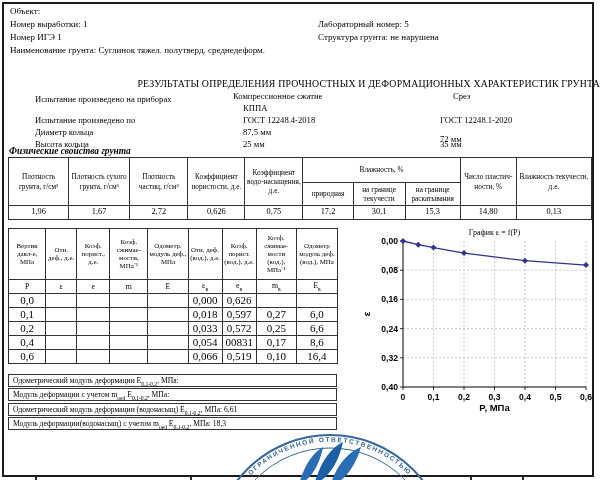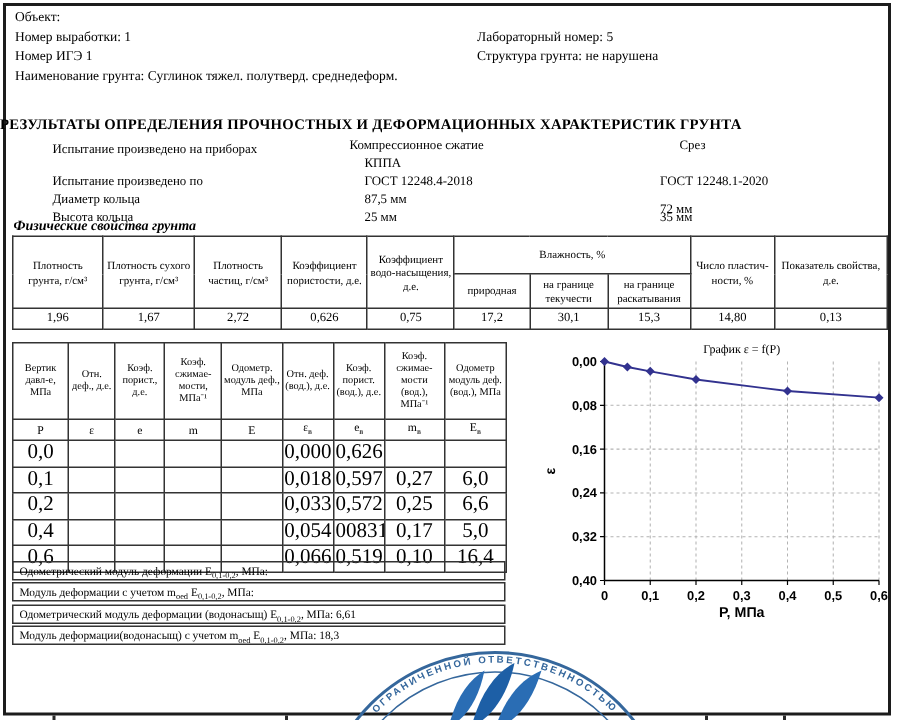--- a/index.html
+++ b/index.html
@@ -2,34 +2,34 @@
 <html><head>
 <meta charset="utf-8">
 <style>
   html,body{margin:0;padding:0}
   body{width:600px;height:480px;position:relative;background:#fff;color:#000;
        font-family:"Liberation Serif",serif;overflow:hidden}
   .frame{position:absolute;left:2px;top:2px;width:592px;height:475px;
          border:2px solid #1c1c1c;box-sizing:border-box;pointer-events:none}
   .meta-left{position:absolute;left:10px;top:5px;font-size:9px;line-height:13px;white-space:nowrap}
   .meta-right{position:absolute;left:318px;top:18px;font-size:9px;line-height:13px;white-space:nowrap}
-  .doc-title{position:absolute;left:0;top:78px;width:100%;text-align:left;
-             font-weight:bold;font-size:9.8px;letter-spacing:.2px}
+  .doc-title{position:absolute;left:0;top:78px;width:100%;text-align:right;
+             font-weight:normal;font-size:9.8px;letter-spacing:.2px}
   .ti{position:absolute;font-size:8.6px;white-space:nowrap}
   .phys-title{position:absolute;left:9px;top:146px;font-style:italic;font-weight:bold;font-size:9.4px}
   table{border-collapse:collapse;table-layout:fixed}
   td{border:1px solid #333;text-align:center;vertical-align:middle;padding:0 1px;overflow:hidden}
   .phys-table{position:absolute;left:8px;top:157px;width:584px;font-size:7.3px;line-height:1.25}
   .phys-table .hr1 td{height:24px}
   .phys-table .hr2 td{height:22px}
   .phys-table .val td{height:13px;font-size:8.4px}
   .main-table{position:absolute;left:8px;top:228px;width:330px;font-size:6.9px;line-height:1.18}
   .main-table .names td{height:50px}
   .main-table .syms td{height:13px;font-size:7.8px}
-  .main-table .dr td{height:11px;font-size:14px}
+  .main-table .dr td{height:11px;font-size:11px}
   sub{font-size:5.6px}
   .modbox{position:absolute;left:8px;width:329px;height:13px;border:1px solid #333;
           box-sizing:border-box;font-size:7.6px;line-height:11px;padding-left:4px;
           white-space:nowrap;overflow:hidden}
   .graph{position:absolute;left:361px;top:227px}
   .tick{font:bold 8.6px "Liberation Sans",sans-serif;fill:#000}
   .gtitle{font:8px "Liberation Serif",serif;fill:#000}
   .glabel{font:bold 9.5px "Liberation Sans",sans-serif;fill:#000}
   .stamp{position:absolute;left:228px;top:430px;width:204px;height:50px;overflow:hidden}
   .ringtext{font:bold 6.5px "Liberation Sans",sans-serif;letter-spacing:1.6px}
@@ -85,21 +85,21 @@
   </colgroup>
   <tbody>
       <tr class="hr1">
     <td rowspan="2">Плотность грунта, г/см³</td>
     <td rowspan="2">Плотность сухого грунта, г/см³</td>
     <td rowspan="2">Плотность частиц, г/см³</td>
     <td rowspan="2">Коэффициент пористости, д.е.</td>
     <td rowspan="2">Коэффициент водо-насыщения, д.е.</td>
     <td colspan="3">Влажность, %</td>
     <td rowspan="2">Число пластич- ности, %</td>
-    <td rowspan="2">Показатель свойства, д.е.</td>
+    <td rowspan="2">Влажность текучести, д.е.</td>
   </tr>
   <tr class="hr2">
     <td>природная</td>
     <td>на границе текучести</td>
     <td>на границе раскатывания</td>
   </tr>
   <tr class="val">
     <td>1,96</td>
     <td>1,67</td>
     <td>2,72</td>
@@ -184,21 +184,21 @@
   </tr>
   <tr class="dr">
     <td>0,4</td>
         <td></td>
         <td></td>
         <td></td>
         <td></td>
         <td>0,054</td>
         <td>00831</td>
         <td>0,17</td>
-        <td>5,0</td>
+        <td>8,6</td>
   </tr>
   <tr class="dr">
     <td>0,6</td>
         <td></td>
         <td></td>
         <td></td>
         <td></td>
         <td>0,066</td>
         <td>0,519</td>
         <td>0,10</td>

